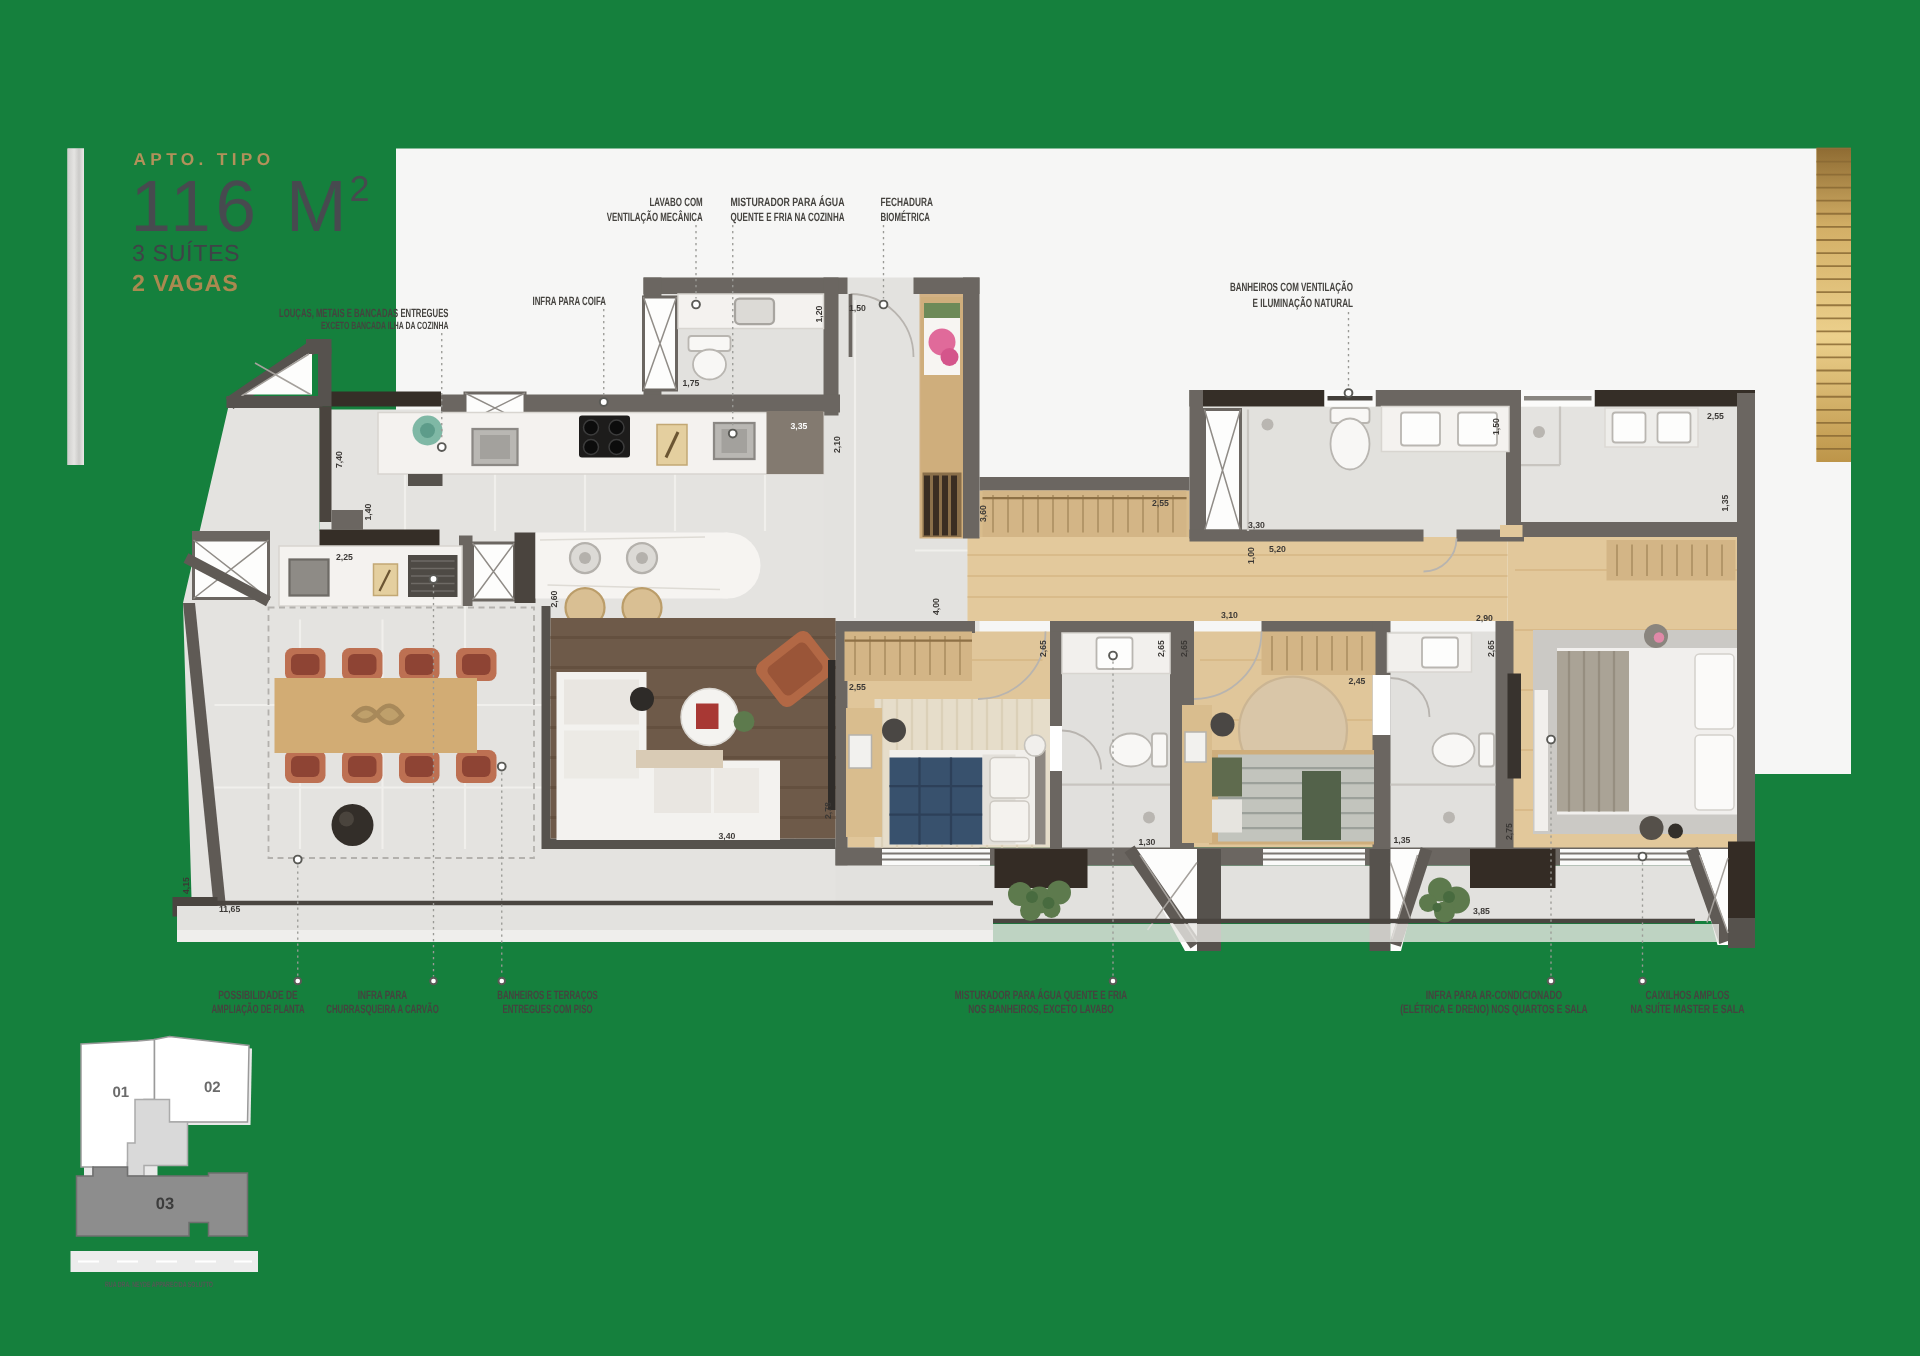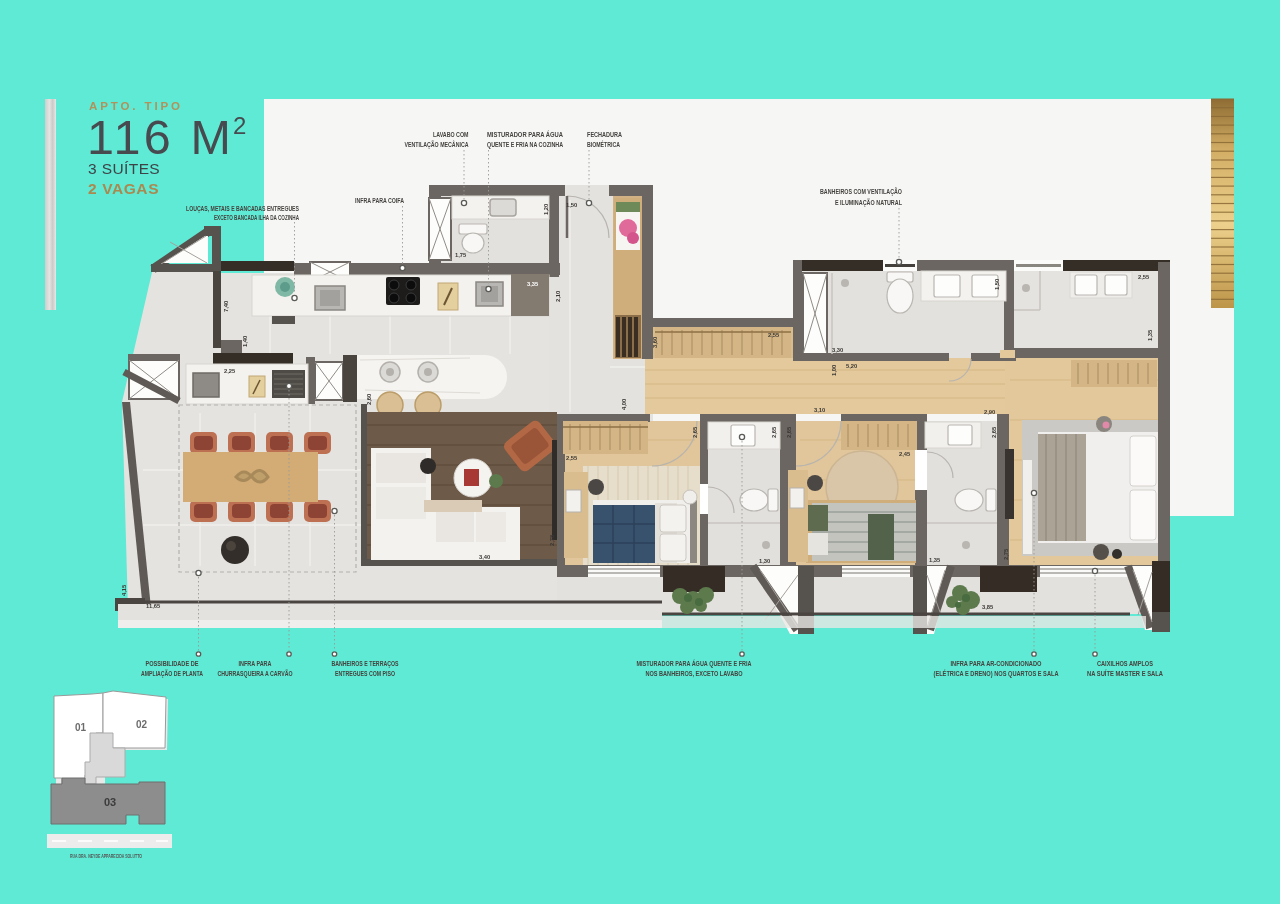--- a/index.html
+++ b/index.html
@@ -1,16 +1,16 @@
 <!DOCTYPE html>
 <html><head>
 <meta charset="utf-8">
 <style>
   html,body{margin:0;padding:0;background:#ffffff;}
-  #page{position:relative;width:1280px;height:904px;background:#5eead4;overflow:hidden;
+  #page{position:relative;width:1280px;height:904px;background:#15803d;overflow:hidden;
         font-family:"Liberation Sans", sans-serif;}
   svg text{font-family:"Liberation Sans", sans-serif;}
 </style>
 </head>
 <body>
 <div id="page">
 <svg width="1280" height="904" viewBox="0 0 1280 904">
 
 <g id="backdrop">
 <rect x="264" y="99" width="970" height="417" fill="#f6f6f5"></rect>

